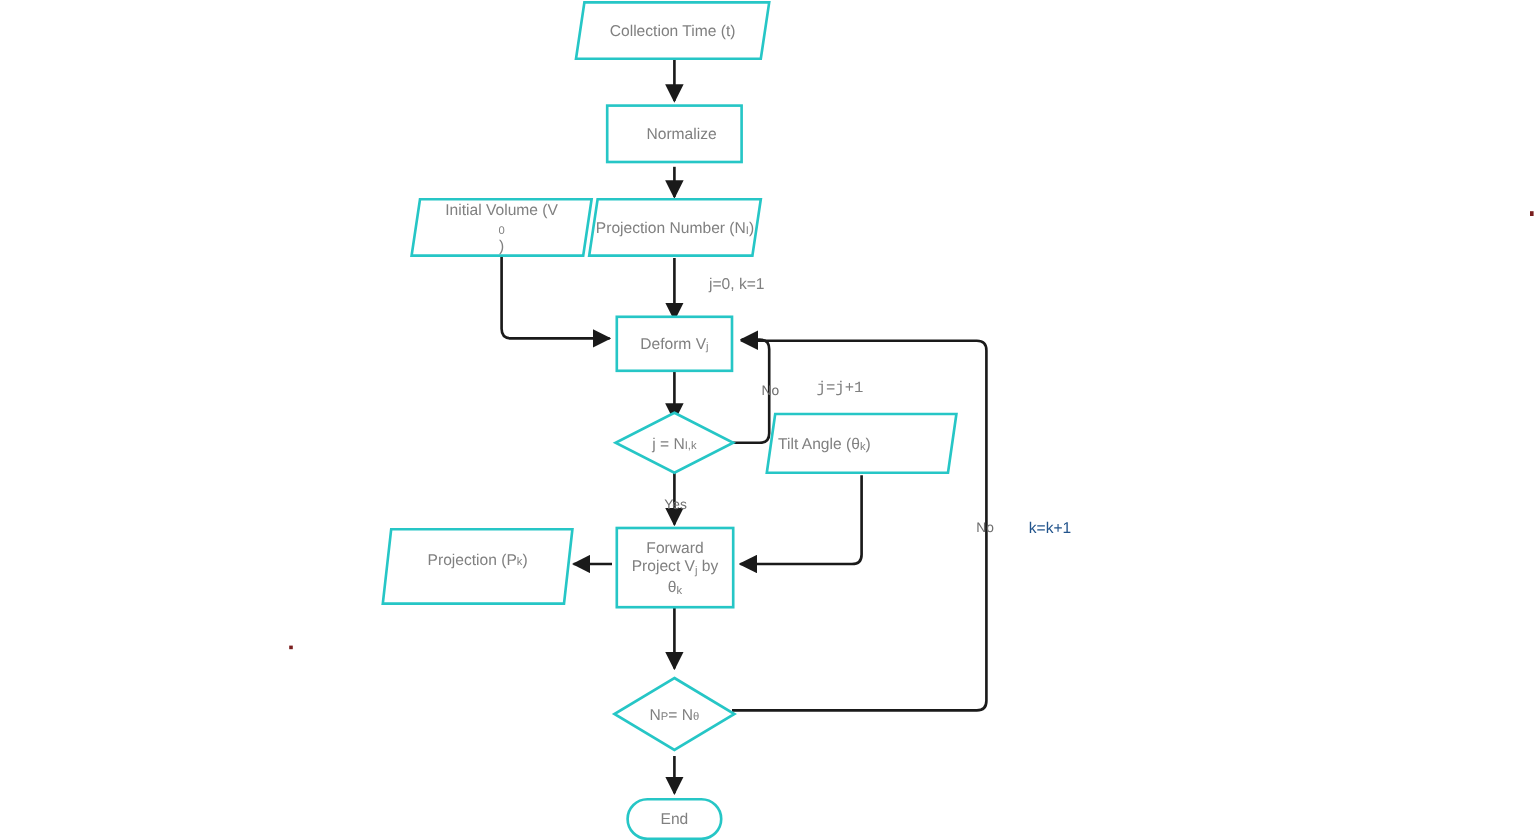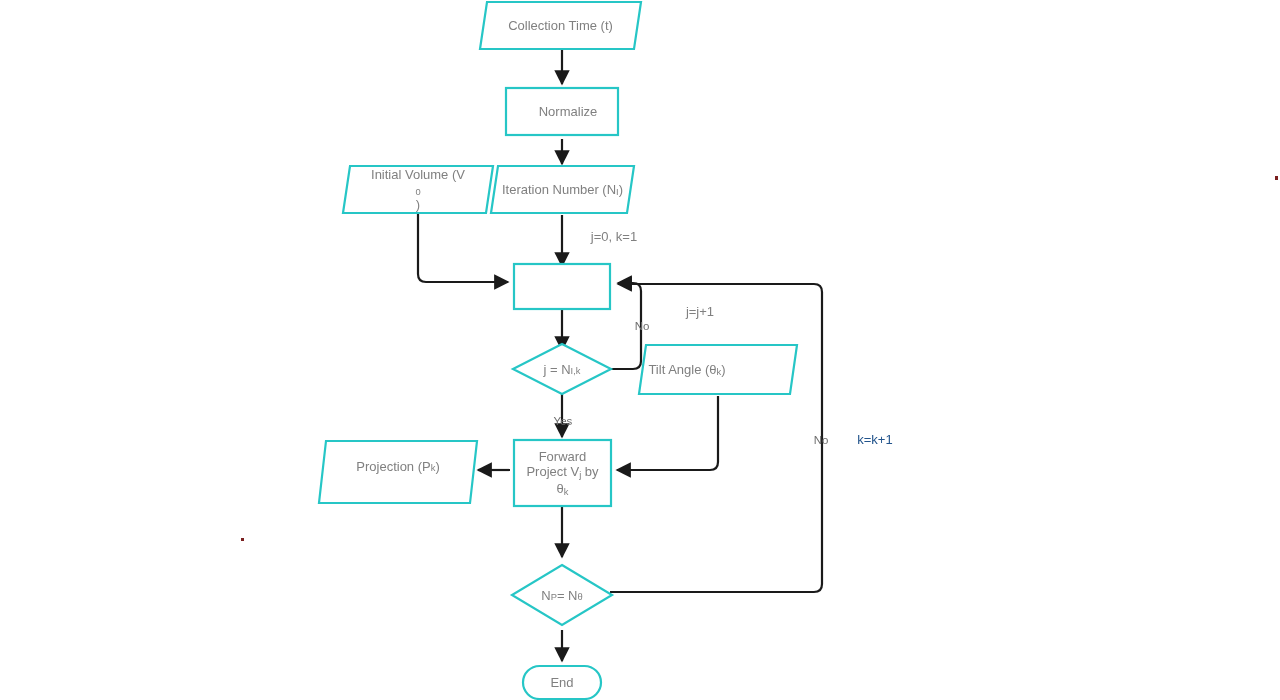--- a/index.html
+++ b/index.html
@@ -128,23 +128,26 @@
 
   <div class="node-text" style="left:480px; top:2px; width:161px; height:47px;">Collection Time (t)</div>
 
   <div class="node-text" style="left:506px; top:88px; width:124px; height:47px;">Normalize</div>
 
   <div class="node-text" style="left:343px; top:166px; width:150px; height:47px;flex-direction:column;">
     <span>Initial Volume (V</span><sub>0</sub><span>)</span>
   </div>
 
   <div class="node-text" style="left:491px; top:166px; width:143px; height:47px;">
-    <span>Iteration Number (N</span><sub>I</sub><span>)</span>
+    <span>Projection Number (N</span><sub>I</sub><span>)</span>
   </div>
 
+  <div class="node-text" style="left:514px; top:264px; width:96px; height:45px;">
+    <span>Deform V</span><sub>j</sub>
+  </div>
 
   <div class="node-text" style="left:513px; top:344px; width:98px; height:50px;">
     <span>j = N</span><sub>I,k</sub>
   </div>
 
   <div class="node-text" style="left:608px; top:345px; width:158px; height:49px;">
     <span>Tilt Angle (θ</span><sub>k</sub><span>)</span>
   </div>
 
   <div class="node-text" style="left:319px; top:441px; width:158px; height:50px;">
@@ -160,21 +163,21 @@
   <div class="node-text" style="left:512px; top:565px; width:100px; height:60px;">
     <span>N</span><sub>P</sub><span> = N</span><sub>θ</sub>
   </div>
 
   <div class="node-text" style="left:523px; top:666px; width:78px; height:33px;">End</div>
 
   <div class="chip" style="left:571px; top:223px; width:86px; height:27px;">j=0, k=1</div>
 
   <div class="edge-label" style="left:629px; top:317px; width:26px; height:18px;">No</div>
 
-  <div class="chip" style="left:657px; top:295px; width:86px; height:32px;">j=j+1</div>
+  <div class="chip" style="left:657px; top:307px; width:86px; height:32px;font-family:Liberation Mono, monospace;">j=j+1</div>
 
   <div class="edge-label" style="left:548px; top:412px; width:30px; height:18px;">Yes</div>
 
   <div class="edge-label" style="left:808px; top:431px; width:26px; height:18px;">No</div>
 
   <div class="chip blue" style="left:836px; top:426px; width:78px; height:27px;">k=k+1</div>
 
   <div class="artifact" style="left:241px; top:538px; width:3px; height:3px;"></div>
   <div class="artifact" style="left:1275px; top:176px; width:3px; height:4px;"></div>
 

